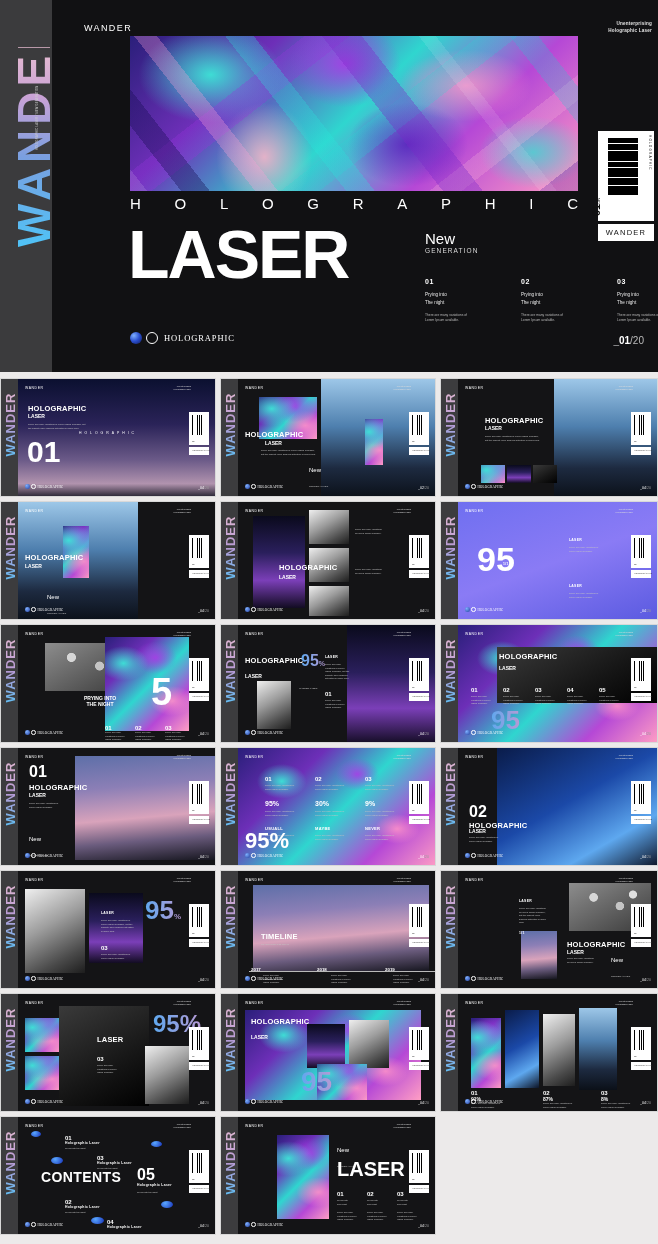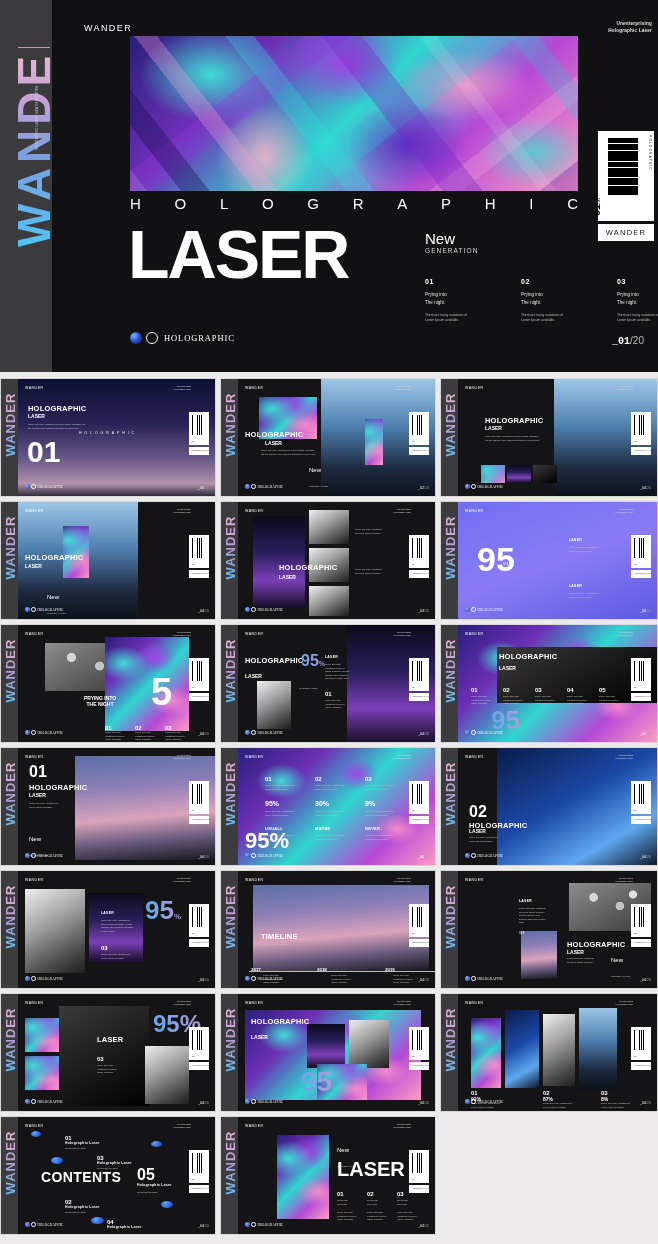--- a/index.html
+++ b/index.html
@@ -89,21 +89,21 @@
 
   .logo-row { position: absolute; left: 78px; top: 332px; display: flex; align-items: center; gap: 4px; }
   .logo-sphere {
     width: 12px; height: 12px; border-radius: 50%;
     background: radial-gradient(circle at 32% 30%, #7fb0ff 0%, #2a4fd0 48%, #101a55 100%);
   }
   .logo-ring { width: 12px; height: 12px; border-radius: 50%; border: 1.4px solid #fff; }
   .logo-text { font-family: "Liberation Serif", serif; font-size: 8.5px; color: #fff; letter-spacing: .9px; margin-left: 2px; }
 
   .page-ind { position: absolute; right: 14px; top: 335px; font-size: 10px; color: #fff; }
-  .page-ind .cur { font-weight: 700; font-family: Liberation Mono, monospace; }
+  .page-ind .cur { font-weight: 700; }
   .page-ind .tot { color: #bcbcbc; }
 
   
   .barcode-card {
     position: absolute; left: 598px; top: 131px; width: 56px; height: 90px;
     background: #fff; padding: 7px 6px;
   }
   .bc-rows { position: relative; height: 56px; width: 30px; margin-left: 4px; }
   .bc-rows i { position: absolute; left: 0; width: 30px; background: #000; }
   .bc-label-v {

